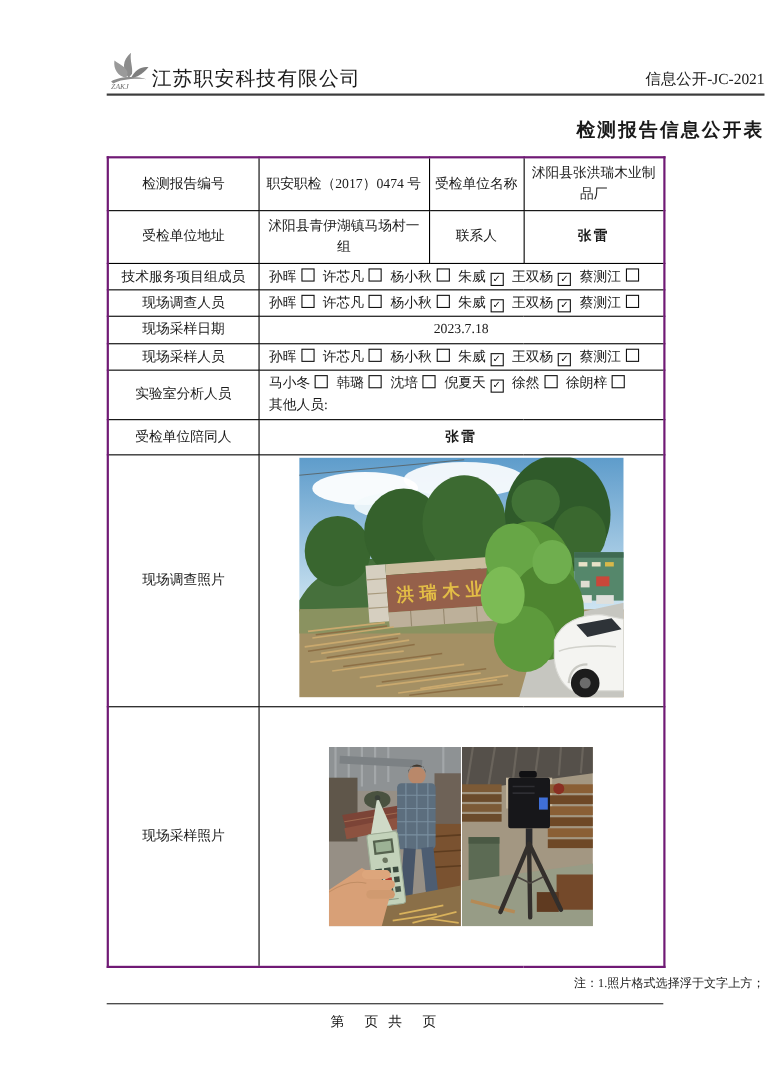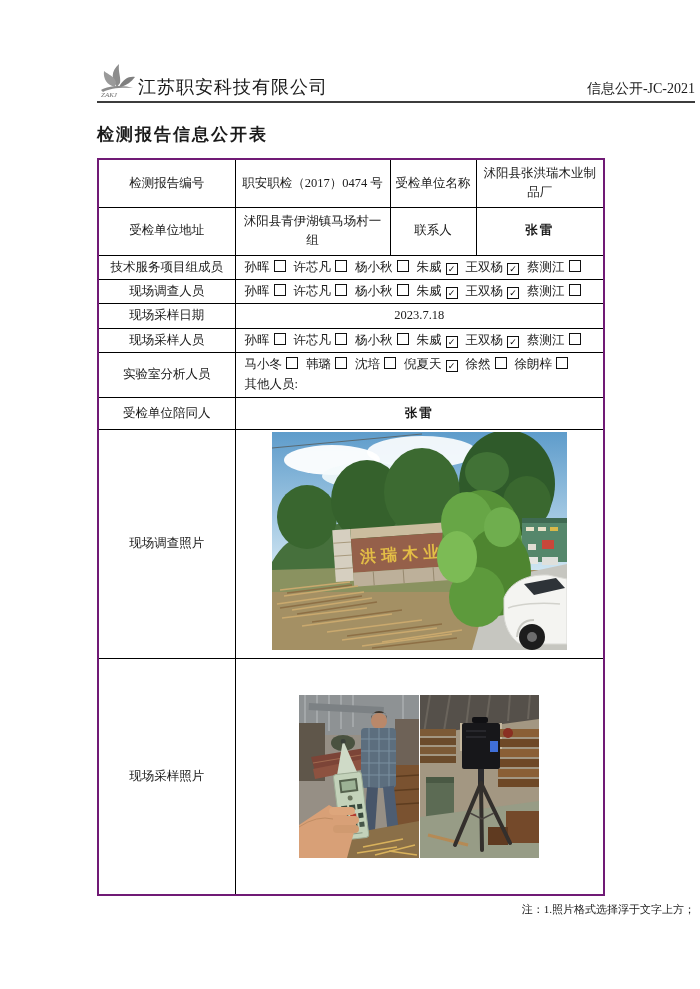--- a/index.html
+++ b/index.html
@@ -1,28 +1,28 @@
 <!DOCTYPE html>
 <html><head>
 <meta charset="utf-8">
 <style>
   html,body{margin:0;padding:0;background:#ffffff;}
   .page{position:relative;width:700px;height:989px;background:#fff;
         font-family:"Liberation Serif","DejaVu Serif",serif;color:#1a1a1a;overflow:hidden;}
-  .content{position:absolute;left:97px;top:42px;width:598px;}
+  .content{position:absolute;left:97px;top:26px;width:598px;}
 
   
   .docheader{display:flex;justify-content:space-between;align-items:flex-end;
              border-bottom:2px solid #3c3c3c;padding-bottom:3px;}
   .brand{display:flex;align-items:flex-end;gap:1px;}
   .company{font-size:18px;letter-spacing:1px;line-height:1;padding-bottom:2px;}
   .doccode{font-size:14px;line-height:1;padding-bottom:2px;margin-top:40px;}
 
   
-  .title{text-align:left;font-size:17px;font-weight:bold;letter-spacing:2px;
+  .title{text-align:right;font-size:17px;font-weight:bold;letter-spacing:2px;
          margin:20px 0 12px 0;}
 
   
   table.form{border-collapse:collapse;width:506px;table-layout:fixed;border:2px solid #701a75;}
   .form td{border:1px solid #000;font-size:12.5px;text-align:center;
            vertical-align:middle;padding:2px 4px;line-height:1.55;}
   .form td.leftcell{text-align:left;padding-left:9px;}
   .big{font-size:16px;font-weight:bold;letter-spacing:2px;}
   .member{margin-right:8px;white-space:nowrap;}
   .cb{display:inline-block;width:10px;height:10px;border:1.4px solid #111;margin-left:4px;
@@ -357,13 +357,14 @@
             </svg>
           </div>
         </td>
       </tr>
     </tbody>
       </table>
 
     <div class="note">注：1.照片格式选择浮于文字上方；</div>
   </div>
 
+  <div class="footer">第　页 共　页</div>
 </div>
 
 </body></html>

